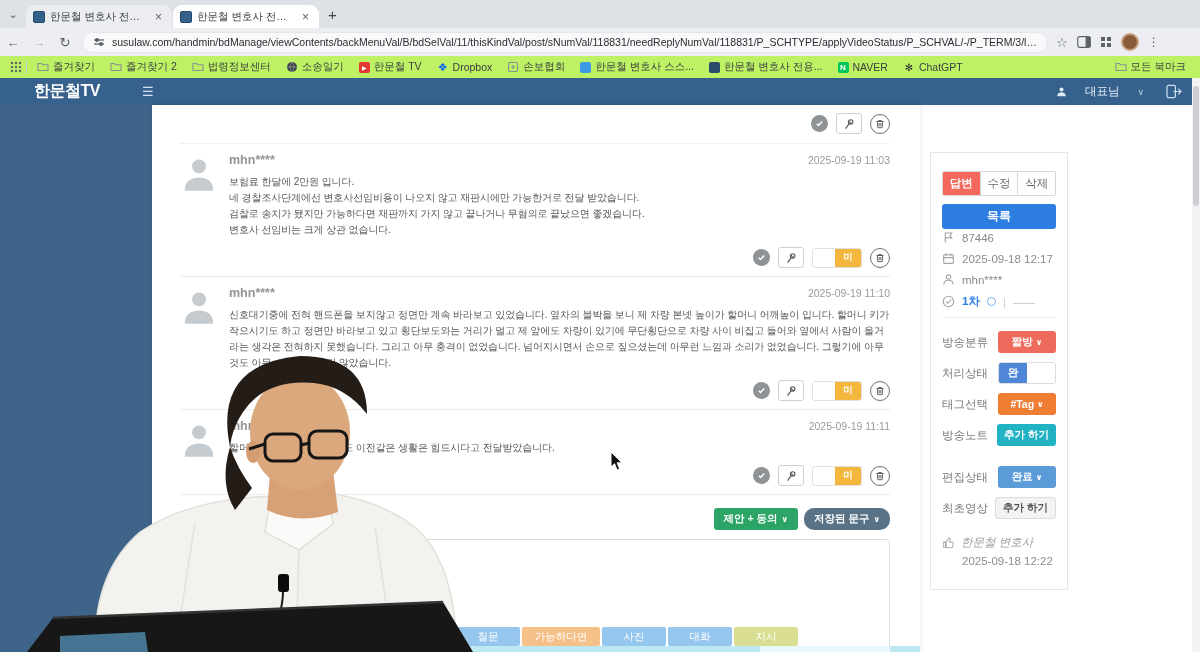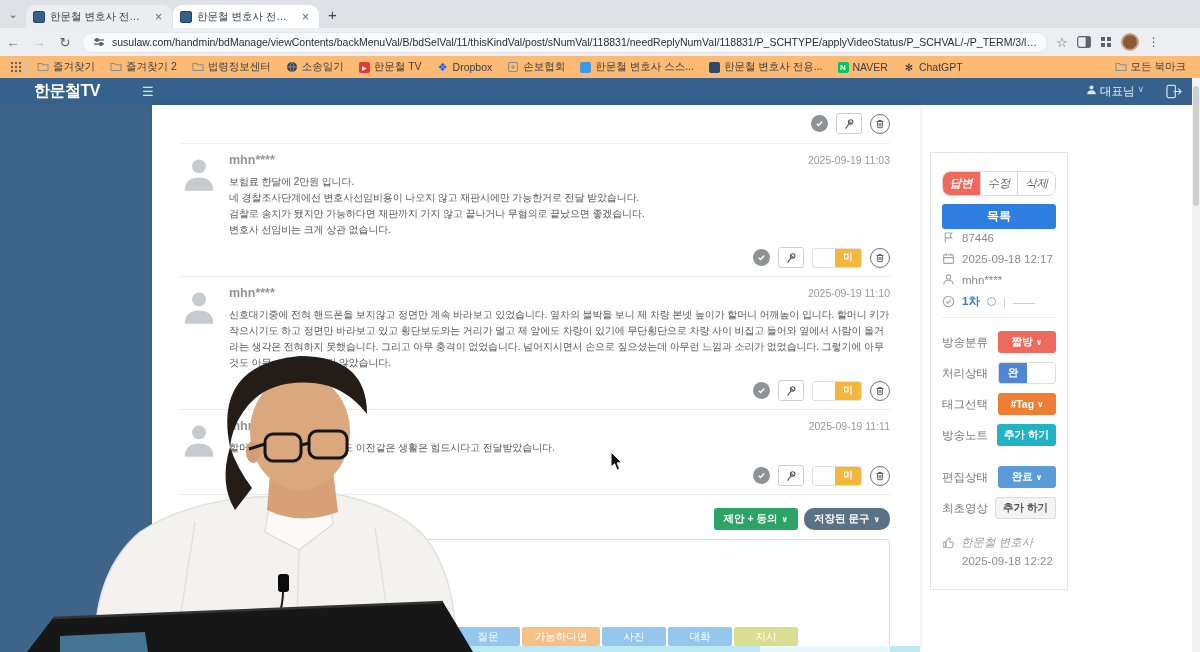--- a/index.html
+++ b/index.html
@@ -29,37 +29,37 @@
   .urlpill { width:966px; height:21px; background:#f8f9fa; border:1px solid #e4e6ea; border-radius:11px;
     display:flex; align-items:center; padding:0 10px; margin-left:4px; }
   .url-text { font-size:10.5px; color:#2b2d30; white-space:nowrap; overflow:hidden;
     text-overflow:ellipsis; margin-left:7px; flex:1; }
   .tb-right { display:flex; align-items:center; margin-left:8px; gap:9px; }
   .tb-star { color:#5f6368; font-size:13px; }
   .avatar-chip { width:18px; height:18px; border-radius:50%; background:#8a5a3a;
     border:2px solid #c9a07e; }
   .kebab { color:#5f6368; font-size:12px; letter-spacing:0; }
 
-  .bookmarks { position:absolute; left:0; top:56px; width:1200px; height:22px; background:#fdba74;
+  .bookmarks { position:absolute; left:0; top:56px; width:1200px; height:22px; background:#bef264;
     display:flex; align-items:center; font-size:10.5px; color:#3c4043; padding:0 10px; }
   .bm { display:flex; align-items:center; gap:4px; margin-right:15px; white-space:nowrap; }
   .bm-spacer { flex:1; }
   .ic12 { width:12px; height:12px; flex:none; display:flex; align-items:center; justify-content:center; }
   .sq { width:11px; height:11px; border-radius:2px; display:flex; align-items:center;
     justify-content:center; color:#fff; font-size:8px; font-weight:bold; }
   .bm-sep { width:1px; height:13px; background:#c8cbd0; margin:0 10px 0 4px; }
 
   
   .appheader { position:absolute; left:0; top:78px; width:1200px; height:27px; background:#35618c;
     display:flex; align-items:center; color:#fff; }
   .brand { font-size:16px; font-weight:bold; letter-spacing:-0.5px; margin-left:34px; }
   .hamburger { margin-left:42px; font-size:13px; color:#cfe0ee; }
   .hdr-right { margin-left:auto; display:flex; align-items:center; gap:6px; margin-right:18px;
     font-size:11.5px; color:#e8f0f7; }
-  .hdr-user { display:flex; align-items:flex-start; gap:3px; }
+  .hdr-user { display:flex; align-items:center; gap:18px; }
   .logout { margin-left:16px; }
 
   
   .leftstrip { position:absolute; left:0; top:105px; width:152px; height:547px; background:#3e6489; }
   .content { position:absolute; left:152px; top:105px; width:768px; height:547px; background:#fff;
     padding:0 30px 0 28px; box-shadow:0 0 5px rgba(0,0,0,0.10); }
 
   .post-actions { display:flex; justify-content:flex-end; align-items:center; gap:8px;
     padding:8px 0 9px; border-bottom:1px solid #f1f1f1; }
 
@@ -102,21 +102,21 @@
   .bb-top { width:64px; background:#b5b8bc; }
   .bb-blue { width:64px; background:#8ec2ec; }
   .bb-orange { width:78px; background:#f5bd80; }
   .bb-green { width:64px; background:#d8dc8a; }
   .scrollstrip { position:absolute; left:420px; top:646px; width:500px; height:6px; background:#bce8f2; }
   .scrollthumb { position:absolute; left:340px; top:0; width:130px; height:6px; background:#e9f8fc; }
 
   
   .sidecard { position:absolute; left:930px; top:152px; width:138px; height:438px; background:#fff;
     border:1px solid #e5e5e5; padding:10px 11px; font-size:11.5px; }
-  .sb-group { display:flex; margin-top:8px; border:1px solid #d8d8d8; border-radius:8px; overflow:hidden;font-style:italic; }
+  .sb-group { display:flex; margin-top:8px; border:1px solid #d8d8d8; border-radius:2px; overflow:hidden; }
   .sb-group .b { flex:1; height:23px; display:flex; align-items:center; justify-content:center;
     color:#666; background:#fff; border-left:1px solid #d8d8d8; }
   .sb-group .b:first-child { border-left:none; background:#f2695c; color:#fff; font-weight:bold; }
   .sb-list { margin-top:8px; height:25px; background:#2e7ee2; color:#fff; border-radius:3px;
     display:flex; align-items:center; justify-content:center; font-weight:bold; font-size:12px; }
   .sb-info { margin-top:2px; }
   .sb-info .r { display:flex; align-items:center; gap:7px; margin-bottom:8px; color:#8a8a8a; }
   .round-num { color:#2e7ee2; font-weight:bold; }
   .round-circle { width:9px; height:9px; border:1.5px solid #7fb0ea; border-radius:50%; }
   .round-sep { color:#d0d0d0; }

